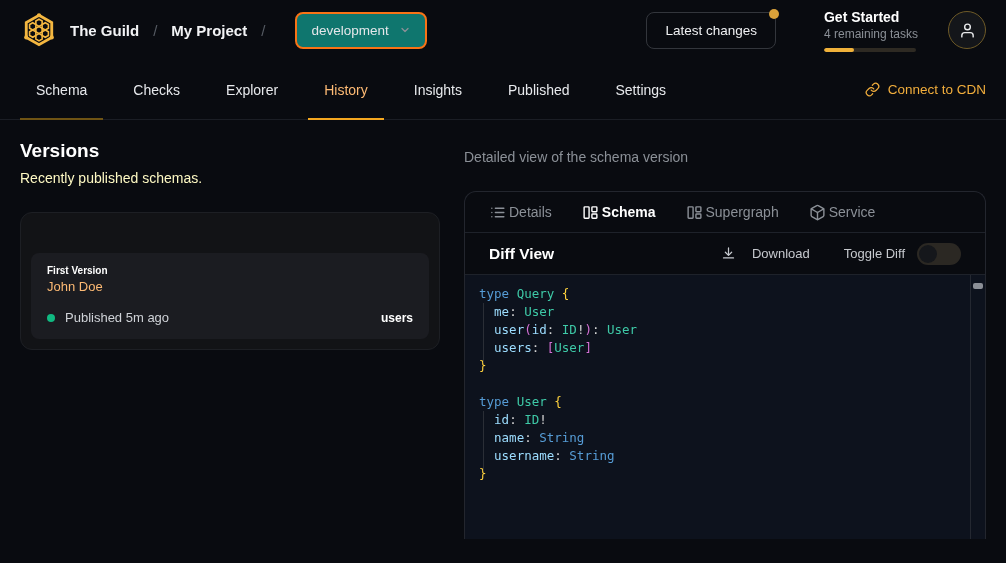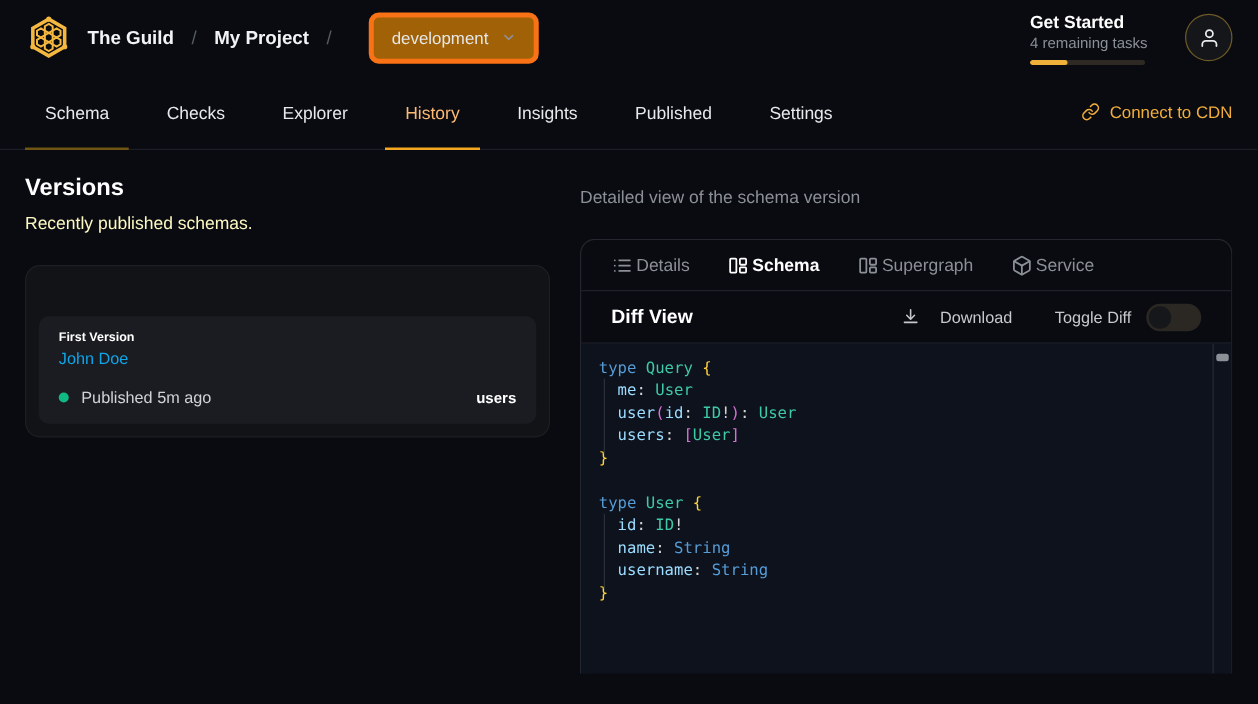--- a/index.html
+++ b/index.html
@@ -13,21 +13,21 @@
   }
   svg { display:block; }
 
   
   .topbar { height:60px; display:flex; align-items:center; padding:0 20px; }
   .brand-logo { width:38px; height:38px; margin-right:12px; cursor:pointer; }
   .crumb { font-size:15px; font-weight:600; color:#f2f3f5; cursor:pointer; }
   .crumb-sep { color:#565b63; margin:0 14px; font-size:15px; }
   .env-select {
     display:flex; align-items:center; gap:10px;
-    background:#a16207; border:4px solid #f97316; border-radius:8px;
+    background:#0f766e; border:2px solid #f97316; border-radius:8px;
     padding:9px 14px; margin-left:16px; color:#e5e7ea; font-size:13.5px; cursor:pointer;
   }
   .topbar-right { margin-left:auto; display:flex; align-items:center; }
   .latest-btn {
     position:relative; background:transparent; border:1px solid #33363c; border-radius:8px;
     color:#f0f1f3; font-size:13.5px; padding:10px 18px; cursor:pointer;
     font-family:"Liberation Sans", sans-serif;
   }
   .latest-dot { position:absolute; top:-4px; right:-4px; width:10px; height:10px; border-radius:50%; background:#d9a13a; }
   .get-started { margin-left:48px; margin-right:30px; cursor:pointer; }
@@ -60,21 +60,21 @@
   .sec-sub { font-size:14px; color:#fef9c3; margin-top:8px; }
 
   
   .versions-card {
     margin-top:26px; background:#121316; border:1px solid #1d1f24; border-radius:12px; padding:10px;
   }
   .version-item {
     margin-top:30px; background:#1b1c21; border-radius:8px; padding:12px 16px 14px; cursor:pointer;
   }
   .vi-name { font-size:10px; font-weight:600; color:#ffffff; }
-  .vi-author { font-size:13px; color:#0ea5e9; margin-top:3px; }
+  .vi-author { font-size:13px; color:#fdba74; margin-top:3px; }
   .vi-row { display:flex; align-items:center; margin-top:16px; }
   .vi-dot { width:8px; height:8px; border-radius:50%; background:#10b981; margin-right:10px; }
   .vi-status { font-size:13px; color:#cfd2d7; }
   .vi-service { margin-left:auto; font-size:12px; font-weight:700; color:#ffffff; }
 
   
   .detail-title { font-size:17px; font-weight:700; color:#ffffff; white-space:nowrap; }
   .detail-sub { font-size:14px; color:#8b9097; margin-top:9px; }
   .panel {
     margin-top:26px; border:1px solid #23262e; border-radius:12px 12px 0 0; border-bottom:none;
@@ -134,20 +134,24 @@
   <span class="crumb">My Project</span>
   <span class="crumb-sep">/</span>
   <div class="env-select">
     <span>development</span>
     <svg width="12" height="12" viewBox="0 0 24 24" fill="none" stroke="#8b9097" stroke-width="2.5" stroke-linecap="round" stroke-linejoin="round">
         <polyline points="6 9 12 15 18 9"></polyline>
       </svg>
   </div>
 
   <div class="topbar-right">
+    <button class="latest-btn">
+      <span>Latest changes</span>
+      <span class="latest-dot"></span>
+    </button>
     <div class="get-started">
       <div class="gs-title">Get Started</div>
       <div class="gs-sub">4 remaining tasks</div>
       <div class="gs-bar">
         <div class="gs-fill" style="width: 33%;"></div>
       </div>
     </div>
     <div class="avatar">
       <svg width="17" height="17" viewBox="0 0 24 24" fill="none" stroke="#e8e9eb" stroke-width="2" stroke-linecap="round" stroke-linejoin="round">
         <path d="M20 21v-2a4 4 0 0 0-4-4H8a4 4 0 0 0-4 4v2"></path>

